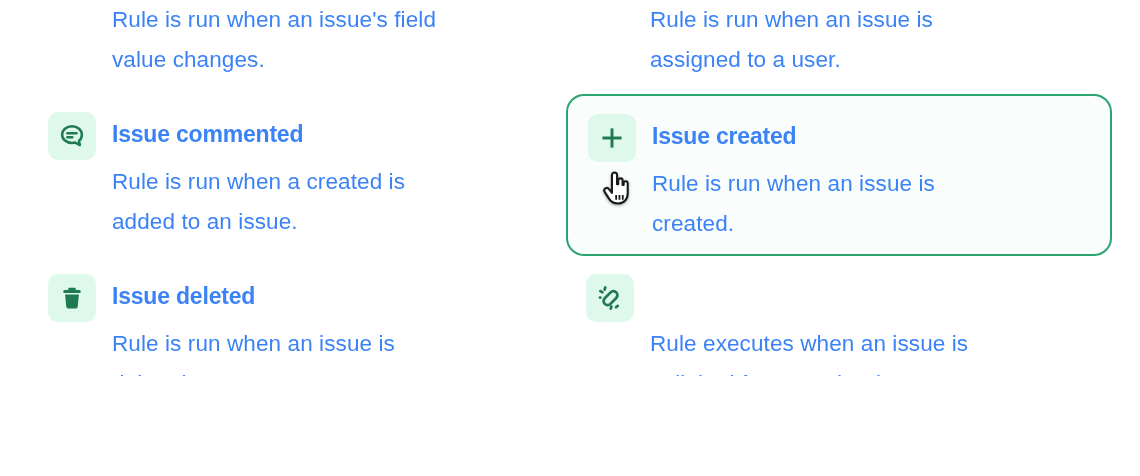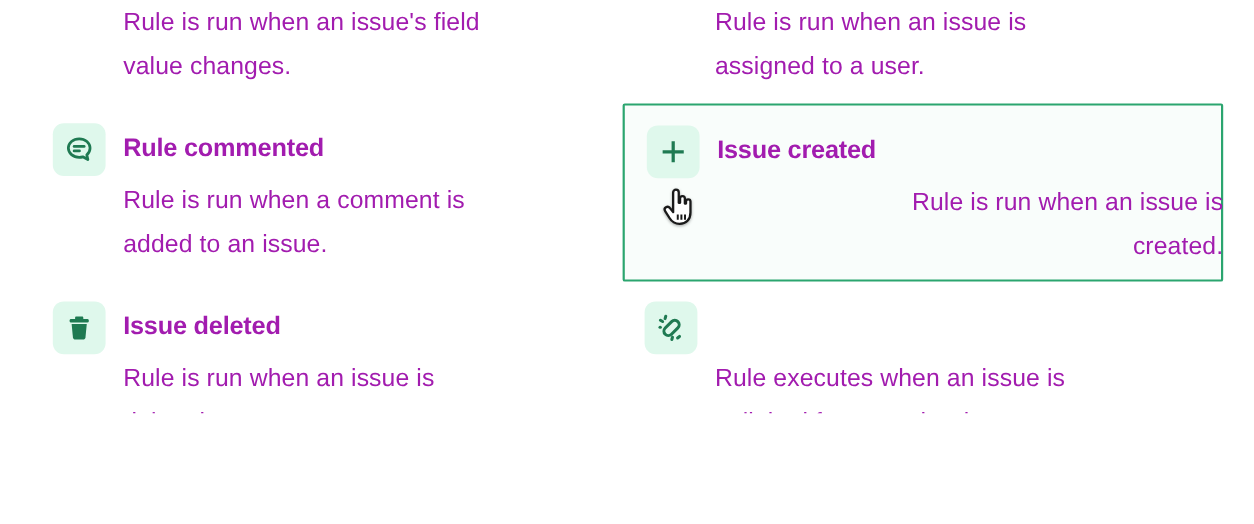--- a/index.html
+++ b/index.html
@@ -1,36 +1,36 @@
 <!DOCTYPE html>
 <html><head>
 <meta charset="utf-8">
 <style>
   html,body{margin:0;padding:0;background:#ffffff;}
   .screen{
     position:relative;width:1140px;height:376px;background:#ffffff;overflow:hidden;
-    font-family:"Liberation Sans",sans-serif;color:#a21caf;
+    font-family:"Liberation Sans",sans-serif;color:#3b82f6;
   }
   .cell{position:absolute;cursor:pointer;}
   .tile{
     position:absolute;left:0;top:0;width:48px;height:48px;border-radius:10px;
     background:#DFF8EC;display:flex;align-items:center;justify-content:center;
   }
   .title{
     position:absolute;left:64px;top:8px;font-size:23px;font-weight:700;
     line-height:28px;letter-spacing:-0.2px;white-space:nowrap;
   }
   .desc{
     position:absolute;left:64px;top:50px;font-size:22.5px;font-weight:400;
     line-height:40px;letter-spacing:0.1px;white-space:pre-line;width:460px;
   }
   .cell.partial-top{height:90px;}
   .cell.selected{
     left:566px;top:94px;width:546px;height:162px;box-sizing:border-box;
-    border:2px solid #2BA56F;border-radius:2px;background:#F9FDFB;text-align:right;
+    border:2px solid #2BA56F;border-radius:18px;background:#F9FDFB;
   }
   .cell.selected .tile{left:20px;top:18px;}
   .cell.selected .title{left:84px;top:26px;}
   .cell.selected .desc{left:84px;top:68px;}
   .cursor{
     position:absolute;left:598px;top:170px;width:36px;height:40px;z-index:5;
     pointer-events:none;filter:drop-shadow(0 1px 1.5px rgba(0,0,0,0.35));
   }
   svg{display:block;}
 </style>
@@ -50,22 +50,22 @@
   </div>
 
   <div class="cell" style="left:48px;top:112px;width:520px;height:132px;">
     <div class="tile">
       <svg width="30" height="30" viewBox="0 0 24 24" fill="none" stroke="#1F7A52" stroke-width="2" stroke-linecap="round" stroke-linejoin="round">
         <path d="M12 4.2c-4.4 0-7.9 3-7.9 6.7 0 3.7 3.5 6.7 7.9 6.7 .9 0 1.8-.12 2.6-.35l3.7 2-0.75-3.4c1.45-1.2 2.35-2.95 2.35-4.95 0-3.7-3.5-6.7-7.9-6.7z"></path>
         <path d="M8.3 9.7h7.3"></path>
         <path d="M8.3 13h3.9"></path>
       </svg>
     </div>
-    <div class="title">Rule commented</div>
-    <div class="desc">Rule is run when a comment is
+    <div class="title">Issue commented</div>
+    <div class="desc">Rule is run when a created is
 added to an issue.</div>
   </div>
 
   <div class="cell selected">
     <div class="tile">
       <svg width="32" height="32" viewBox="0 0 24 24" fill="none" stroke="#1F7A52" stroke-width="2.2" stroke-linecap="butt">
         <path d="M12 4.8v14.4"></path>
         <path d="M4.8 12h14.4"></path>
       </svg>
     </div>

